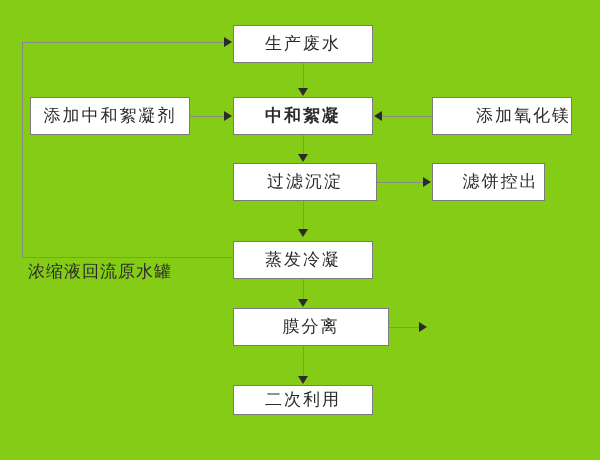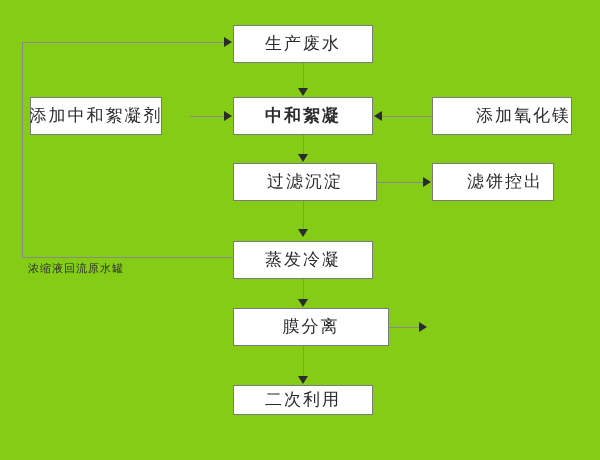--- a/index.html
+++ b/index.html
@@ -32,21 +32,21 @@
     line-height: 1;
     white-space: nowrap;
   }
   .node-label {
     display: block;
     transform: translateY(-1px);
   }
   .free-label {
     position: absolute;
     color: #2b2b2b;
-    font-size: 11px;
+    font-size: 17px;
     letter-spacing: 1px;
     white-space: nowrap;
     line-height: 1;
   }
   .edge {
     position: absolute;
     background: #8a8a8a;
   }
   .edge-v { width: 1px; }
   .edge-h { height: 1px; }
@@ -105,37 +105,37 @@
 
   <div class="edge edge-h" style="left:22px; top:257px; width:211px;"></div>
   <div class="edge edge-v" style="left:22px; top:42px; height:216px;"></div>
   <div class="edge edge-h" style="left:22px; top:42px; width:203px;"></div>
   <div class="arrow arrow-right" style="left:224px; top:37px;"></div>
 
   <div class="node" style="left:233px; top:25px; width:140px; height:38px;">
     <span class="node-label">生产废水</span>
   </div>
 
-  <div class="node" style="left:30px; top:97px; width:132px; height:38px;">
+  <div class="node" style="left:30px; top:97px; width:160px; height:38px;">
     <span class="node-label">添加中和絮凝剂</span>
   </div>
 
   <div class="node" style="left:233px; top:97px; width:140px; height:38px;font-weight:bold;">
     <span class="node-label">中和絮凝</span>
   </div>
 
   <div class="node" style="left:432px; top:97px; width:140px; height:38px;justify-content:flex-end;">
     <span class="node-label">添加氧化镁</span>
   </div>
 
   <div class="node" style="left:233px; top:163px; width:144px; height:38px;">
     <span class="node-label">过滤沉淀</span>
   </div>
 
-  <div class="node" style="left:432px; top:163px; width:122px; height:38px;padding-left:24px;">
+  <div class="node" style="left:432px; top:163px; width:113px; height:38px;padding-left:24px;">
     <span class="node-label">滤饼控出</span>
   </div>
 
   <div class="node" style="left:233px; top:241px; width:140px; height:38px;">
     <span class="node-label">蒸发冷凝</span>
   </div>
 
   <div class="node" style="left:233px; top:308px; width:156px; height:38px;">
     <span class="node-label">膜分离</span>
   </div>

